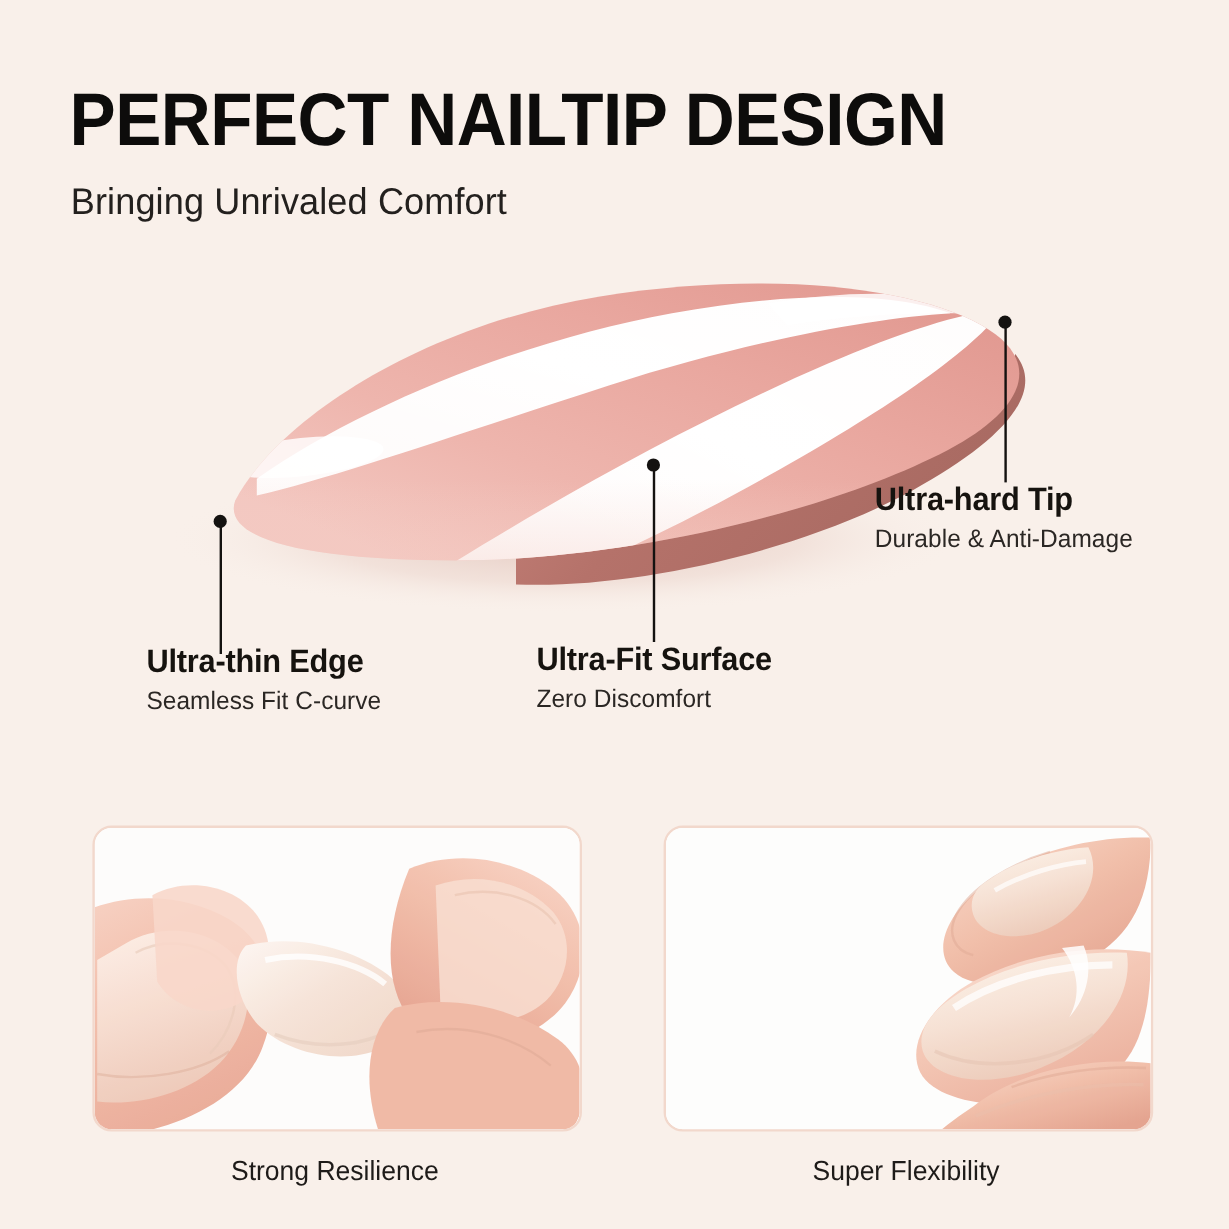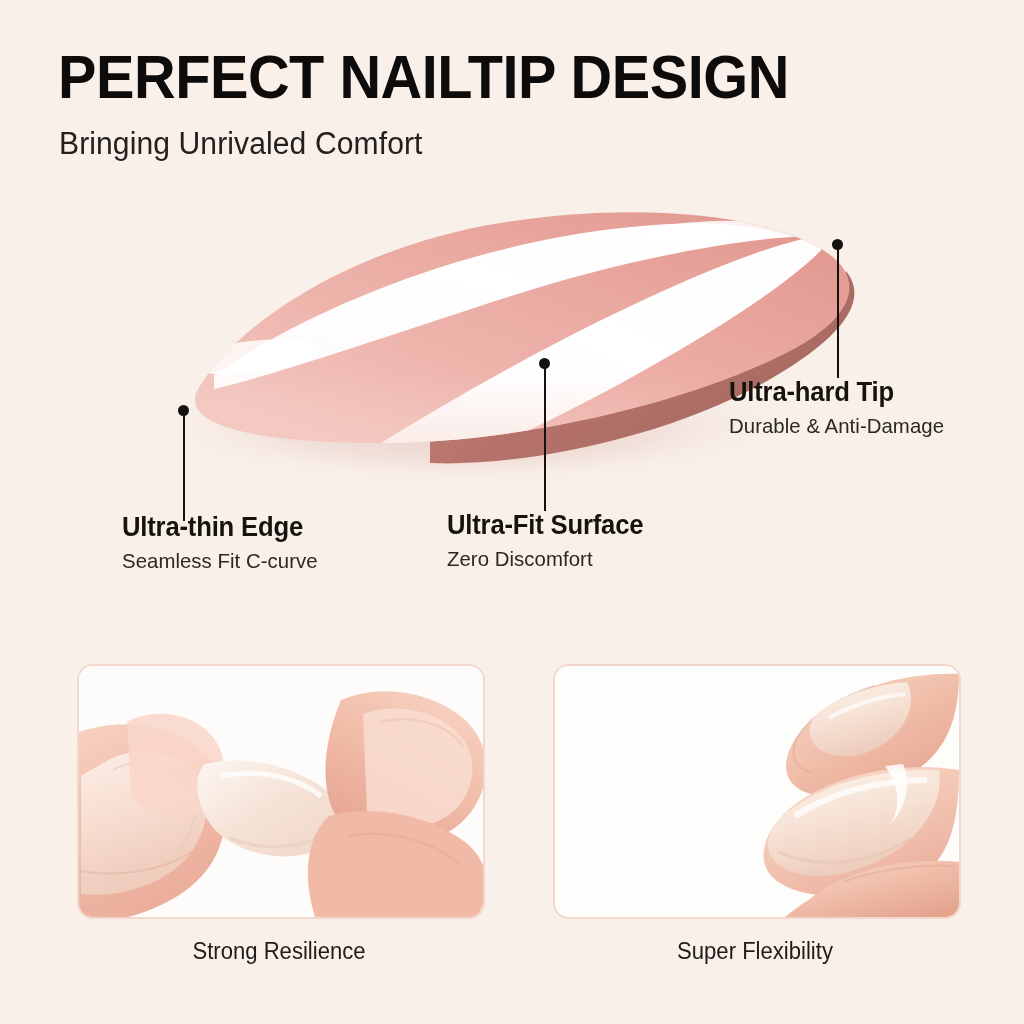--- a/index.html
+++ b/index.html
@@ -3,21 +3,21 @@
 <meta charset="utf-8">
 <style>
   html,body{margin:0;padding:0;}
   body{
     width:1024px;height:1024px;overflow:hidden;
     background:#f9f0ea;
     font-family:"Liberation Sans", sans-serif;
     position:relative;
     -webkit-font-smoothing:antialiased;
   }
-  #stage{position:absolute;inset:0;width:1024px;height:860px;}
+  #stage{position:absolute;inset:0;width:1024px;height:860px;margin-top:24px;}
 
   
   .title{
     position:absolute;left:58px;top:44px;
     font-family:"Liberation Sans", sans-serif;
     font-weight:bold;
     font-size:62px;
     letter-spacing:-0.5px;
     color:#0d0c0b;
     transform:scaleX(0.93);

